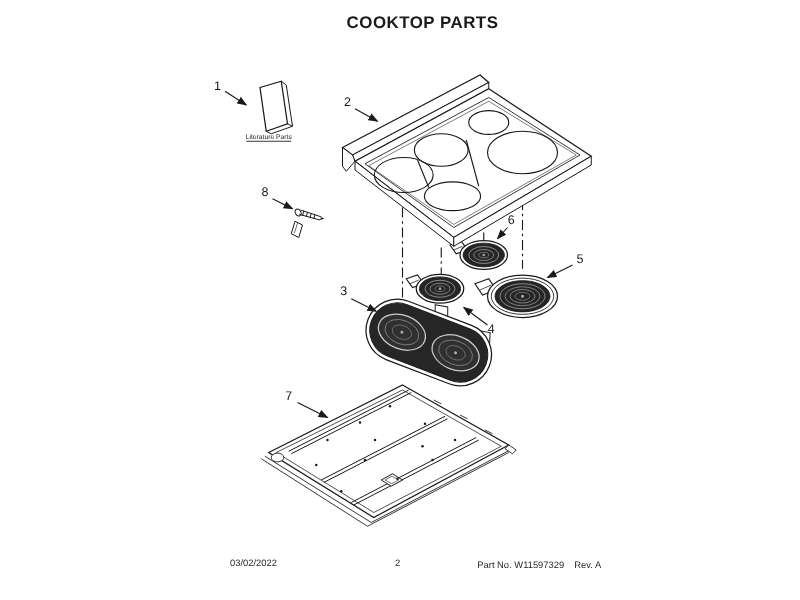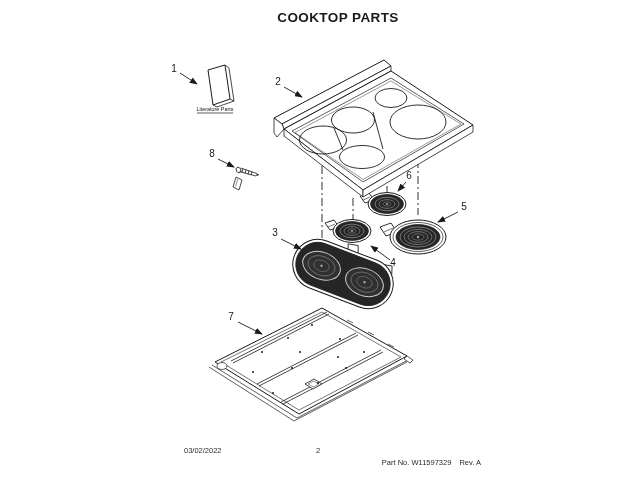--- a/index.html
+++ b/index.html
@@ -9,21 +9,21 @@
     margin:0 auto;
   }
   .page-title{
     position:absolute;top:10px;left:0;width:100%;text-align:center;
     font-size:13.5px;font-weight:bold;letter-spacing:.4px;padding-left:18px;
   }
   .diagram{position:absolute;top:0;left:0;}
   .footer{position:absolute;top:446px;left:0;width:100%;font-size:7.5px;color:#2a2a2a;}
   .footer .f-date{position:absolute;left:168px;top:0;margin-left:16px;}
   .footer .f-page{position:absolute;left:308px;top:0;width:20px;text-align:center;}
-  .footer .f-part{position:absolute;right:159px;top:12px;white-space:nowrap;padding-left:23px;}
+  .footer .f-part{position:absolute;right:159px;top:1px;white-space:nowrap;padding-left:23px;}
   .footer .f-part span{margin-left:0;}
   .footer .f-part .gap{display:inline-block;width:6px;}
   svg text{font-family:"Liberation Sans", sans-serif;}
 </style>
 </head>
 <body>
 
 <div class="page">
 
   <div class="page-title">COOKTOP PARTS</div>

